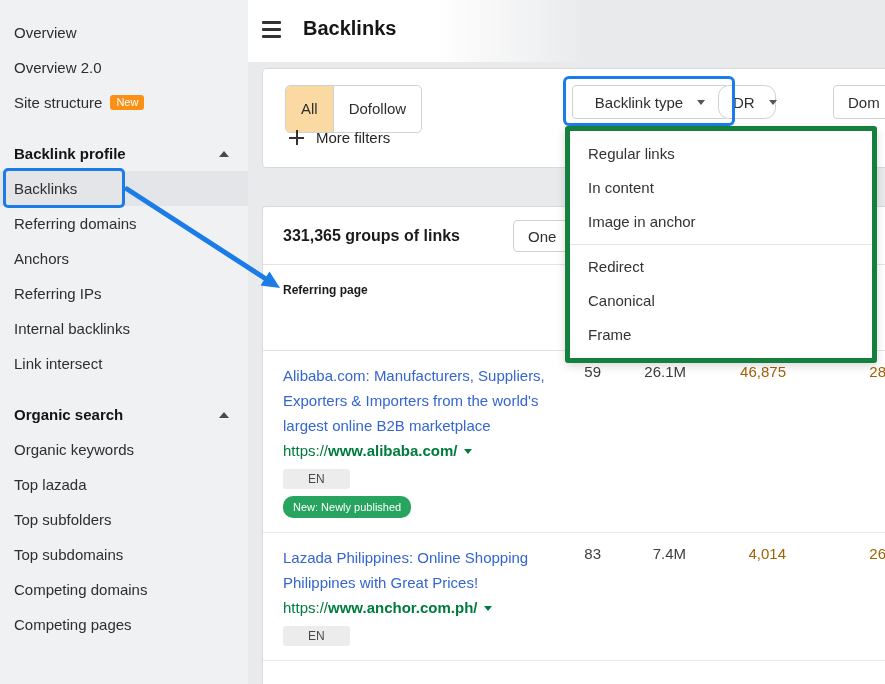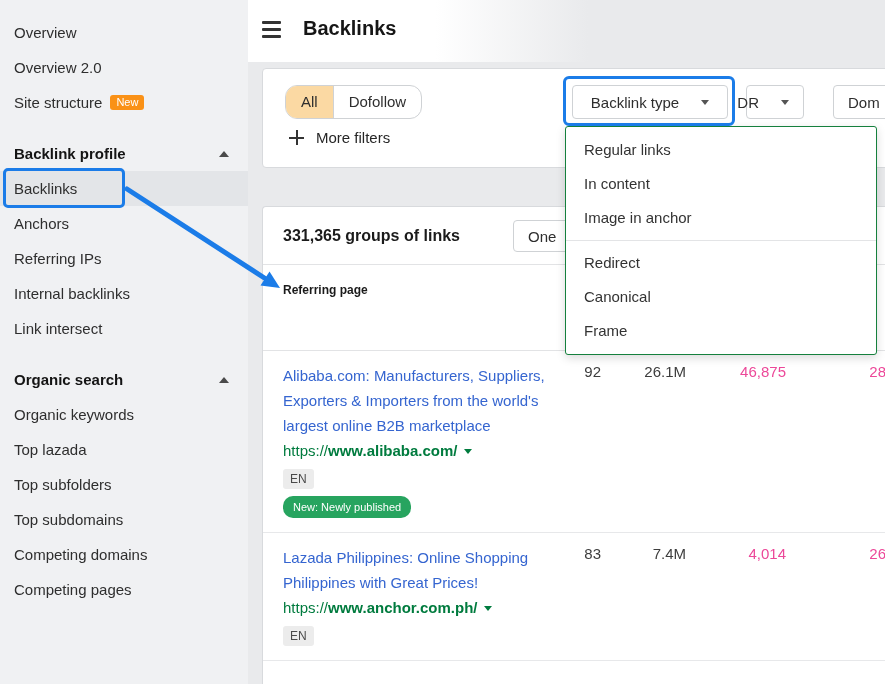--- a/index.html
+++ b/index.html
@@ -29,75 +29,76 @@
   .hamburger { position:absolute; left:262px; top:21px; width:19px; height:17px; cursor:pointer; z-index:3; }
   .hamburger span { display:block; height:3px; background:#333; margin-bottom:4px; border-radius:1px; }
   .page-title { position:absolute; left:303px; top:17px; font-size:20px; font-weight:bold; color:#161616; z-index:3; }
 
   
   .card { position:absolute; left:262px; width:720px; background:#fff; border:1px solid #d8dadd; border-radius:4px; }
   .filter-card { top:68px; height:100px; }
   .table-card  { top:206px; height:520px; border-bottom:none; }
 
   
-  .seg-group { position:absolute; left:22px; top:16px; height:34px; display:flex; border:1px solid #cfd2d5; border-radius:12px; overflow:hidden; background:#fff;text-align:right; }
+  .seg-group { position:absolute; left:22px; top:16px; height:48px; display:flex; border:1px solid #cfd2d5; border-radius:5px; overflow:hidden; background:#fff;text-align:right; }
   .seg { padding:0 15px; line-height:32px; font-size:15px; color:#2e2e2e; border-right:1px solid #cfd2d5; cursor:pointer; display:flex; align-items:center; gap:8px; }
   .seg:last-child { border-right:none; }
   .seg.selected { background:#fbd9a3; }
-  .fbtn { position:absolute; top:16px; height:34px; display:flex; align-items:center; gap:22px; padding:0 14px;
+  .fbtn { position:absolute; top:16px; height:34px; display:flex; align-items:center; gap:14px; padding:0 14px;
       border:1px solid #cfd2d5; border-radius:4px; background:#fff; font-size:15px; color:#2e2e2e; cursor:pointer; white-space:nowrap; }
   .btn-backlink-type { left:309px; width:156px; justify-content:center; }
-  .btn-dr  { left:483px; width:58px; justify-content:flex-end; }
+  .btn-dr  { left:455px; width:58px; justify-content:space-between;border-radius:11px; }
   .btn-dom { left:570px; width:120px; }
   .caret-down { width:0; height:0; border-left:4.5px solid transparent; border-right:4.5px solid transparent; border-top:5.5px solid #555; }
   .more-filters { position:absolute; left:26px; top:60px; display:flex; align-items:center; gap:12px; font-size:15px; color:#262626; cursor:pointer; }
   .plus-icon { position:relative; width:15px; height:15px; }
   .plus-icon::before { content:""; position:absolute; left:0; top:6.5px; width:15px; height:2.5px; background:#333; }
   .plus-icon::after  { content:""; position:absolute; left:6.5px; top:0; width:2.5px; height:15px; background:#333; }
 
   
-  .dropdown { position:absolute; left:565px; top:126px; width:312px; background:#fff; border:1px solid #15803d; border-radius:3px;
+  .dropdown { position:absolute; left:565px; top:126px; width:312px; background:#fff; border:5px solid #15803d; border-radius:3px;
       box-shadow:0 3px 10px rgba(0,0,0,0.15); z-index:40; padding:6px 0; }
   .dd-item { height:34px; line-height:34px; padding-left:18px; font-size:15px; color:#333; cursor:pointer; }
   .dd-divider { height:1px; background:#e3e4e6; margin:5px 0; }
 
   
   .tc-head { position:relative; height:58px; border-bottom:1px solid #e2e3e5; }
   .summary { position:absolute; left:20px; top:0; line-height:58px; font-size:16px; font-weight:bold; color:#1b1b1b; }
   .scope-btn { position:absolute; left:250px; top:13px; width:140px; height:32px; border:1px solid #cfd2d5; border-radius:4px;
       background:#fff; font-size:15px; color:#2e2e2e; display:flex; align-items:center; padding-left:14px; cursor:pointer; z-index:1; }
   .tc-colhead { position:relative; height:86px; border-bottom:1px solid #e2e3e5; }
   .col-title { position:absolute; left:20px; top:18px; font-size:12px; font-weight:bold; color:#1b1b1b; }
 
   .t-row { position:relative; border-bottom:1px solid #e7e8ea; padding:12px 0 14px 20px; }
   .row-title { width:285px; font-size:15px; line-height:25px; color:#3565d0; cursor:pointer; }
   .row-url { font-size:15px; line-height:25px; color:#007b3e; display:flex; align-items:center; gap:6px; cursor:pointer; }
   .row-url b { font-weight:bold;margin-top:37px; }
   .caret-green { width:0; height:0; border-left:4.5px solid transparent; border-right:4.5px solid transparent; border-top:5.5px solid #007b3e; margin-top:2px; }
-  .lang-chip { display:inline-block; margin-top:6px; background:#ececec; color:#4a4a4a; font-size:12px; line-height:16px; padding:2px 7px; border-radius:3px; }
+  .lang-chip { display:inline-block; margin-top:6px; background:#ececec; color:#4a4a4a; font-size:12px; line-height:16px; padding:2px 25px; border-radius:3px; }
   .green-badge { margin-top:7px; background:#27a45f; color:#fff; font-size:11px; line-height:16px; padding:3px 10px; border-radius:10px; width:fit-content; }
   .ncell { position:absolute; top:12px; font-size:15px; text-align:right; }
   .ncell.dark { color:#3d3d3d; }
-  .ncell.blue { color:#ec4899; cursor:pointer;text-align:right; }
+  .ncell.blue { color:#a16207; cursor:pointer;text-align:right; }
   .c-dr { left:298px; width:40px; }
   .c-traffic { left:363px; width:60px; }
   .c-links { left:451px; width:72px; }
   .c-extra { left:579px; width:44px; }
 </style>
 </head>
 <body>
 
 <div id="app">
 
   <div class="sidebar">
     <div class="side-item"><span>Overview</span></div>
     <div class="side-item"><span>Overview 2.0</span></div>
     <div class="side-item"><span>Site structure</span><span class="new-badge">New</span></div>
     <div class="side-item side-section"><span>Backlink profile</span><span class="collapse-icon"></span></div>
     <div class="side-item selected"><span>Backlinks</span></div>
+    <div class="side-item"><span>Referring domains</span></div>
     <div class="side-item"><span>Anchors</span></div>
     <div class="side-item"><span>Referring IPs</span></div>
     <div class="side-item"><span>Internal backlinks</span></div>
     <div class="side-item"><span>Link intersect</span></div>
     <div class="side-item side-section"><span>Organic search</span><span class="collapse-icon"></span></div>
     <div class="side-item"><span>Organic keywords</span></div>
     <div class="side-item"><span>Top lazada</span></div>
     <div class="side-item"><span>Top subfolders</span></div>
     <div class="side-item"><span>Top subdomains</span></div>
     <div class="side-item"><span>Competing domains</span></div>
@@ -150,21 +151,21 @@
     </div>
 
     <div class="t-row">
       <div class="row-title">Alibaba.com: Manufacturers, Suppliers, Exporters &amp; Importers from the world's largest online B2B marketplace</div>
       <div class="row-url">
         <span><span>https://</span><b>www.alibaba.com/</b></span>
         <span class="caret-green"></span>
       </div>
       <div><span class="lang-chip">EN</span></div>
       <div class="green-badge">New: Newly published</div>
-      <div class="ncell dark c-dr">92</div>
+      <div class="ncell dark c-dr">59</div>
       <div class="ncell dark c-traffic">26.1M</div>
       <div class="ncell blue c-links">46,875</div>
       <div class="ncell blue c-extra">28</div>
     </div>
 
     <div class="t-row">
       <div class="row-title">Lazada Philippines: Online Shopping Philippines with Great Prices!</div>
       <div class="row-url">
         <span><span>https://</span><b>www.anchor.com.ph/</b></span>
         <span class="caret-green"></span>

